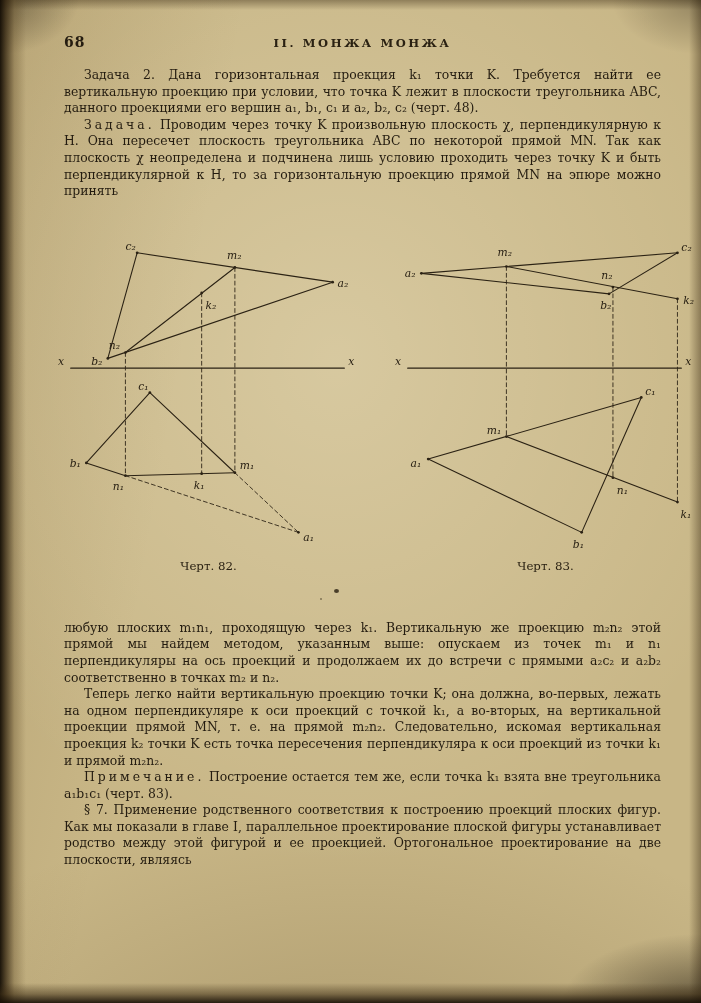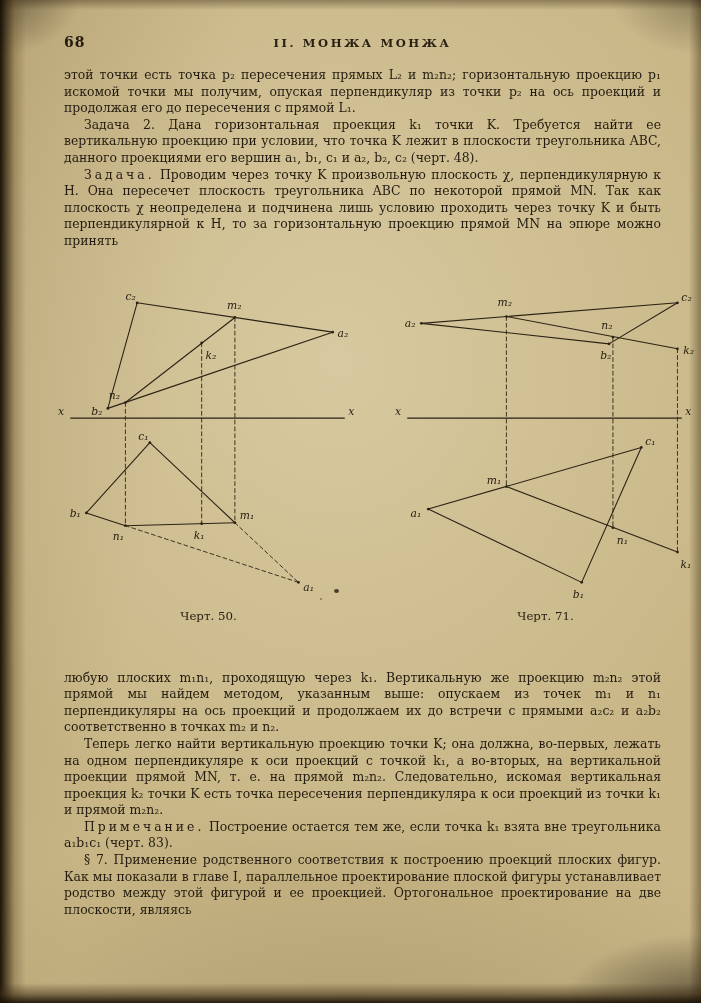--- a/index.html
+++ b/index.html
@@ -55,21 +55,20 @@
 <div class="page">
   <div class="content">
 
     <div class="header">
       <span class="page-number">68</span>
       <span class="header-title">II. МОНЖА МОНЖА</span>
       <span class="header-spacer"></span>
     </div>
 
     <div class="body-copy">
-      <p>этой точки есть точка p₂ пересечения прямых L₂ и m₂n₂; горизонтальную проекцию p₁ искомой точки мы получим, опуская перпендикуляр из точки p₂ на ось проекций и продолжая его до пересечения с прямой L₁.</p>
 
       <p class="indent"><span class="lead-bold">Задача 2.</span><span> Дана горизонтальная проекция k₁ точки K. Требуется найти ее вертикальную проекцию при условии, что точка K лежит в плоскости треугольника ABC, данного проекциями его вершин a₁, b₁, c₁ и a₂, b₂, c₂ (черт. 48).</span></p>
 
       <p class="indent"><span class="lead-spaced">Задача.</span><span> Проводим через точку K произвольную плоскость χ, перпендикулярную к H. Она пересечет плоскость треугольника ABC по некоторой прямой MN. Так как плоскость χ неопределена и подчинена лишь условию проходить через точку K и быть перпендикулярной к H, то за горизонтальную проекцию прямой MN на эпюре можно принять</span></p>
 
       <div class="figures-row">
 
         <figure class="figure">
           <svg class="fig" width="303" height="311" viewBox="0 0 310 318">
             <g>
@@ -114,21 +113,21 @@
             <text x="35" y="127">b₂</text>
             <text x="1" y="127">x</text>
             <text x="298" y="127">x</text>
             <text x="83" y="152">c₁</text>
             <text x="13" y="231">b₁</text>
             <text x="57" y="255">n₁</text>
             <text x="140" y="254">k₁</text>
             <text x="187" y="233">m₁</text>
             <text x="252" y="307">a₁</text>
           </svg>
-          <figcaption class="fig-caption">Черт. 50.</figcaption>
+          <figcaption class="fig-caption">Черт. 82.</figcaption>
         </figure>
 
         <figure class="figure">
           <svg class="fig" width="303" height="311" viewBox="0 0 310 318">
             <g>
               <line class="dash" x1="115" y1="26" x2="115" y2="200"></line>
               <line class="dash" x1="224" y1="47" x2="224" y2="242"></line>
               <line class="dash" x1="290" y1="59" x2="290" y2="267"></line>
             </g>
             <g>
@@ -166,21 +165,21 @@
             <text x="296" y="64">k₂</text>
             <text x="1" y="127">x</text>
             <text x="298" y="127">x</text>
             <text x="257" y="157">c₁</text>
             <text x="95" y="197">m₁</text>
             <text x="17" y="231">a₁</text>
             <text x="228" y="259">n₁</text>
             <text x="183" y="314">b₁</text>
             <text x="293" y="283">k₁</text>
           </svg>
-          <figcaption class="fig-caption">Черт. 71.</figcaption>
+          <figcaption class="fig-caption">Черт. 83.</figcaption>
         </figure>
 
       </div>
 
       <p>любую плоских m₁n₁, проходящую через k₁. Вертикальную же проекцию m₂n₂ этой прямой мы найдем методом, указанным выше: опускаем из точек m₁ и n₁ перпендикуляры на ось проекций и продолжаем их до встречи с прямыми a₂c₂ и a₂b₂ соответственно в точках m₂ и n₂.</p>
 
       <p class="indent">Теперь легко найти вертикальную проекцию точки K; она должна, во-первых, лежать на одном перпендикуляре к оси проекций с точкой k₁, а во-вторых, на вертикальной проекции прямой MN, т. е. на прямой m₂n₂. Следовательно, искомая вертикальная проекция k₂ точки K есть точка пересечения перпендикуляра к оси проекций из точки k₁ и прямой m₂n₂.</p>
 
       <p class="indent"><span class="lead-spaced">Примечание.</span><span> Построение остается тем же, если точка k₁ взята вне треугольника a₁b₁c₁ (черт. 83).</span></p>
 

